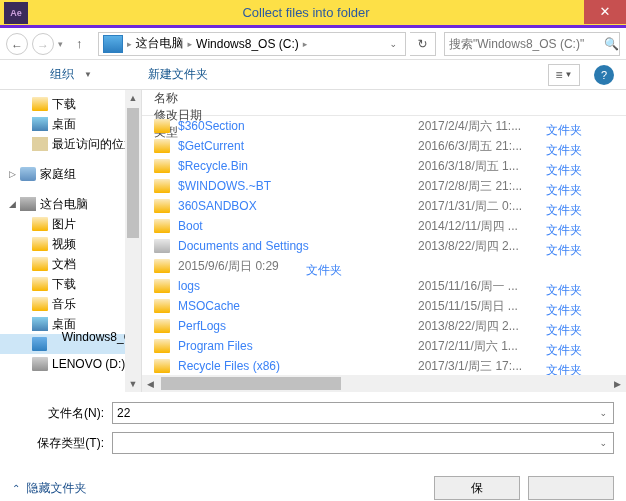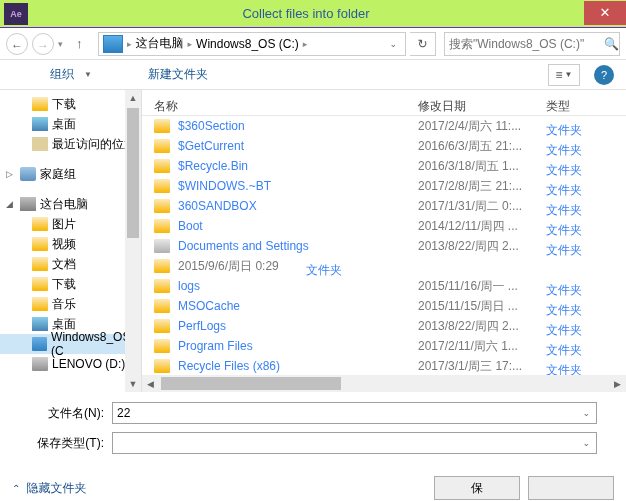--- a/index.html
+++ b/index.html
@@ -1,18 +1,18 @@
 <!DOCTYPE html>
 <html><head>
 <meta charset="utf-8">
 <style>
 * { box-sizing: border-box; margin: 0; padding: 0; font-family: "Microsoft YaHei", "Segoe UI", sans-serif; font-size: 12px; }
 body { background: #fff; width: 626px; height: 501px; overflow: hidden; position: relative; }
 
-.titlebar { height: 28px; background: #bef264; display: flex; align-items: center; border-bottom: 1px solid #6d28d9; }
+.titlebar { height: 28px; background: #fde047; display: flex; align-items: center; border-bottom: 3px solid #6d28d9; }
 .titlebar .app-icon { width: 24px; height: 22px; background: #3a2a5a; margin-left: 4px; display: flex; align-items: center; justify-content: center; color: #c9a0dc; font-size: 9px; font-weight: bold; }
 .titlebar .title { flex: 1; text-align: center; color: #2c5aa0; font-size: 13px; }
 .titlebar .close { width: 42px; height: 24px; background: #c75050; color: #fff; display: flex; align-items: center; justify-content: center; font-size: 13px; margin-top: -2px; }
 
 .navbar { height: 32px; display: flex; align-items: center; padding: 0 6px; gap: 4px; border-bottom: 1px solid #e0e0e0; }
 .nav-btn { width: 22px; height: 22px; border: 1px solid #ccc; border-radius: 50%; display: flex; align-items: center; justify-content: center; font-size: 12px; color: #555; background: #fff; }
 .nav-btn.disabled { color: #bbb; }
 .nav-down { width: 14px; color: #888; font-size: 9px; }
 .nav-up { width: 18px; color: #555; font-size: 13px; }
 .crumb-icon { width: 20px; height: 18px; background: linear-gradient(#5ab0e8,#2d7fc1); border: 1px solid #2d7fc1; display: inline-block; }
@@ -31,53 +31,53 @@
 .tb-spacer { flex: 1; }
 .tb-view { width: 32px; height: 22px; border: 1px solid #ccc; display: flex; align-items: center; justify-content: center; color: #555; gap: 2px; }
 .tb-help { width: 20px; height: 20px; border-radius: 50%; background: #2a7ab0; color: #fff; display: flex; align-items: center; justify-content: center; font-size: 11px; margin-left: 10px; }
 
 .body { display: flex; height: 302px; }
 .sidebar { width: 142px; overflow: hidden; border-right: 1px solid #e0e0e0; padding: 4px 0; position: relative; }
 .sidebar .scrollbar { position: absolute; right: 0; top: 0; bottom: 0; width: 16px; background: #f0f0f0; display: flex; flex-direction: column; }
 .sidebar .scrollbar .arr { height: 16px; text-align: center; font-size: 9px; color: #666; line-height: 16px; }
 .sidebar .scrollbar .thumb { margin: 2px; background: #c0c0c0; flex: 0 0 130px; }
 .sidebar .scrollbar .track { flex: 1; }
-.tree-item { display: flex; align-items: center; height: 20px; padding-left: 18px; gap: 4px; }
+.tree-item { display: flex; align-items: center; height: 20px; padding-left: 18px; gap: 4px; text-align: right; }
 .tree-item.l2 { padding-left: 32px; }
 .tree-item .exp { width: 10px; font-size: 9px; color: #666; margin-left: -12px; }
 .tree-item .ficon { width: 16px; height: 14px; }
 .ficon.folder { background: linear-gradient(#fceabb,#f8b500); border-radius: 1px; }
 .ficon.desktop { background: linear-gradient(#87ceeb,#4682b4); }
 .ficon.recent { background: #e0d0a0; }
 .ficon.homegroup { background: linear-gradient(#a0c8e8,#6090c0); border-radius: 2px; }
 .ficon.pc { background: linear-gradient(#c0c0c0,#808080); }
 .ficon.drive { background: linear-gradient(#d0d0d0,#909090); border-radius: 1px; }
 .ficon.drive.sel { background: linear-gradient(#6ab0e8,#3080c0); }
 .tree-item.selected { background: #cde6f7; }
 .tree-gap { height: 10px; }
 
 .filepane { flex: 1; display: flex; flex-direction: column; position: relative; }
-.fp-header { display: flex; height: 26px; align-items: flex-end; border-bottom: 1px solid #e8e8e8; padding-left: 12px; }
+.fp-header { display: flex; height: 26px; align-items: flex-start; border-bottom: 1px solid #e8e8e8; padding-left: 12px; flex-direction: column; }
 .fp-header .col { color: #444; }
 .col.name { width: 264px; }
 .col.date { width: 128px; font-family: Liberation Serif, serif; }
 .col.type { width: 60px; }
 .fp-list { flex: 1; overflow: hidden; }
 .fp-row { display: flex; height: 20px; align-items: center; padding-left: 12px; }
 .fp-row .ricon { width: 16px; height: 14px; margin-right: 8px; background: linear-gradient(#fceabb,#f8b500); border-radius: 1px; }
 .fp-row .ricon.link { background: linear-gradient(#e8e8e8,#b0b0b0); }
 .fp-row .rname { width: 240px; color: #3b82f6; }
 .fp-row .rdate { width: 128px; color: #777; }
 .fp-row .rtype { color: #3b82f6; margin-top: 9px; }
 .fp-hscroll { height: 17px; background: #f0f0f0; display: flex; align-items: center; }
 .fp-hscroll .arr { width: 17px; text-align: center; font-size: 9px; color: #666; }
 .fp-hscroll .thumb { height: 13px; background: #c0c0c0; width: 180px; margin: 0 2px; }
 .fp-hscroll .track { flex: 1; }
 
-.bottom { padding: 8px 29px 4px 12px; }
+.bottom { padding: 8px 12px 4px 12px; }
 .field-row { display: flex; align-items: center; height: 26px; margin-bottom: 4px; }
 .field-label { width: 100px; text-align: right; padding-right: 8px; color: #000; }
 .field-input { flex: 1; height: 22px; border: 1px solid #a0a0a0; padding: 0 4px; display: flex; align-items: center; background: #fff; }
 .field-input input { border: none; outline: none; flex: 1; }
 .field-input .drop { color: #666; font-size: 9px; padding: 0 2px; }
 
 .footer { display: flex; align-items: center; padding: 12px 12px 8px 12px; }
 .hide-folders { display: flex; align-items: center; gap: 6px; color: #1a4e8a; }
 .hide-folders .chev { font-size: 10px; }
 .footer-spacer { flex: 1; }

